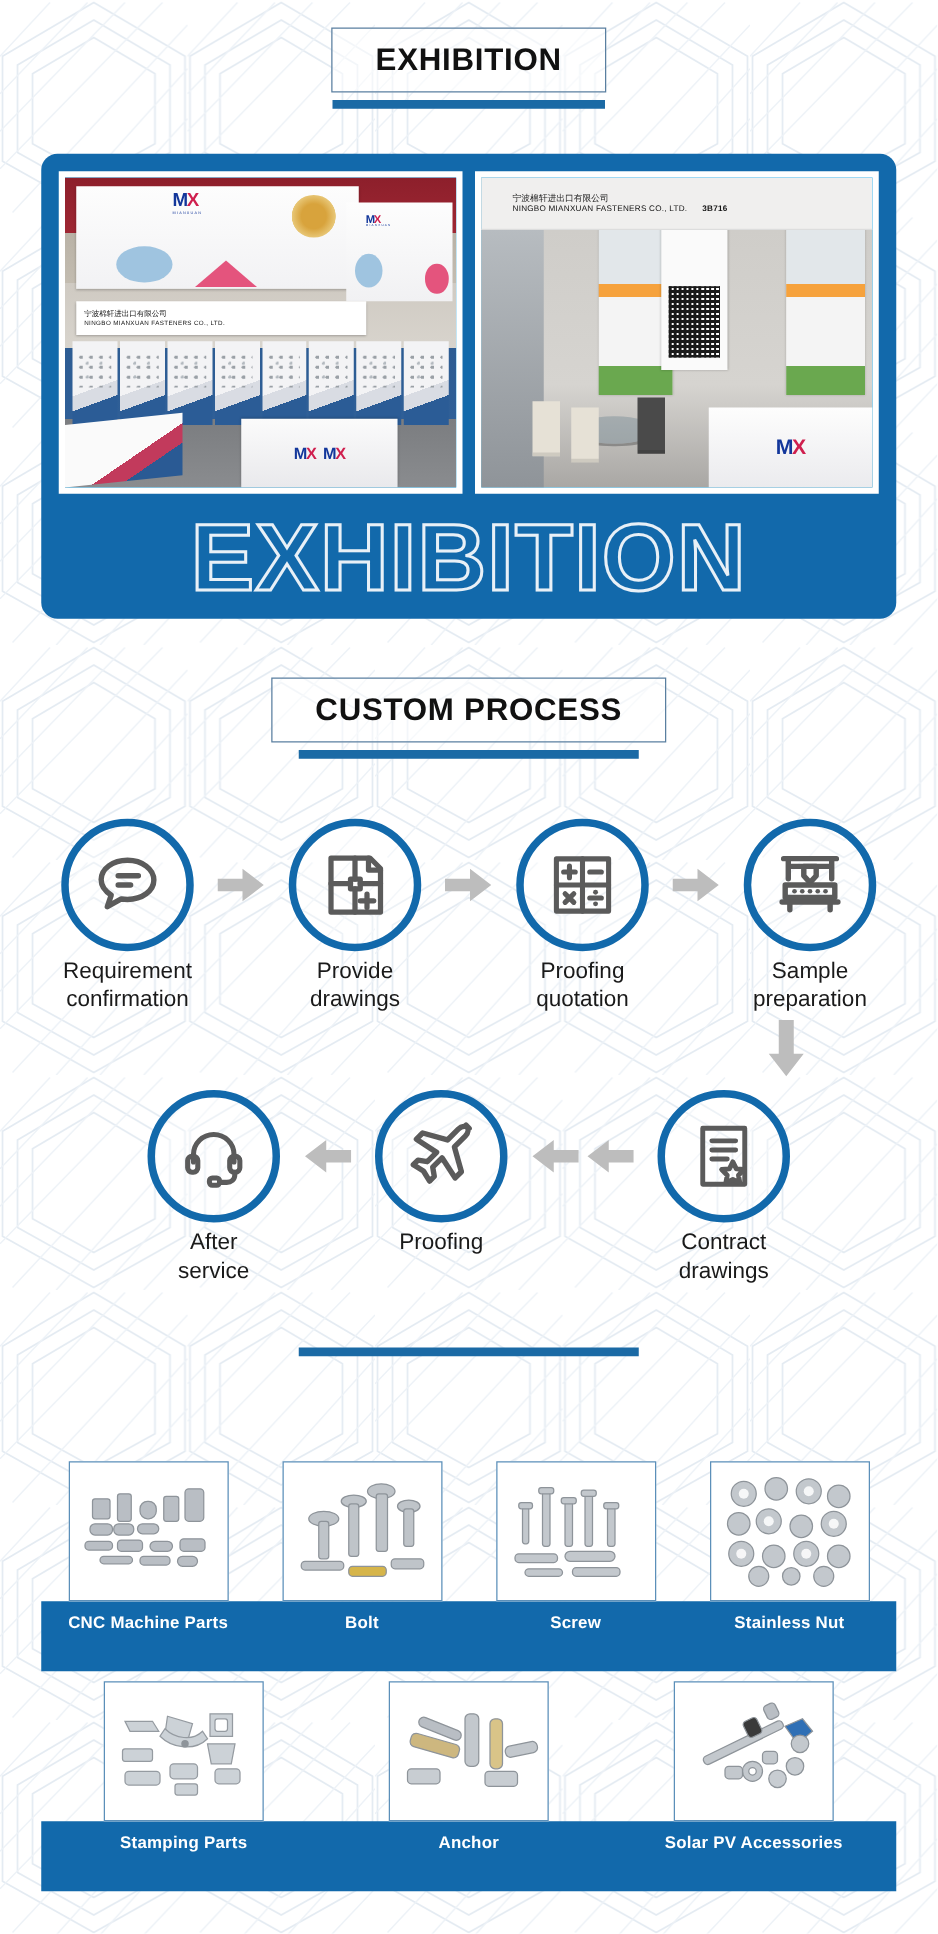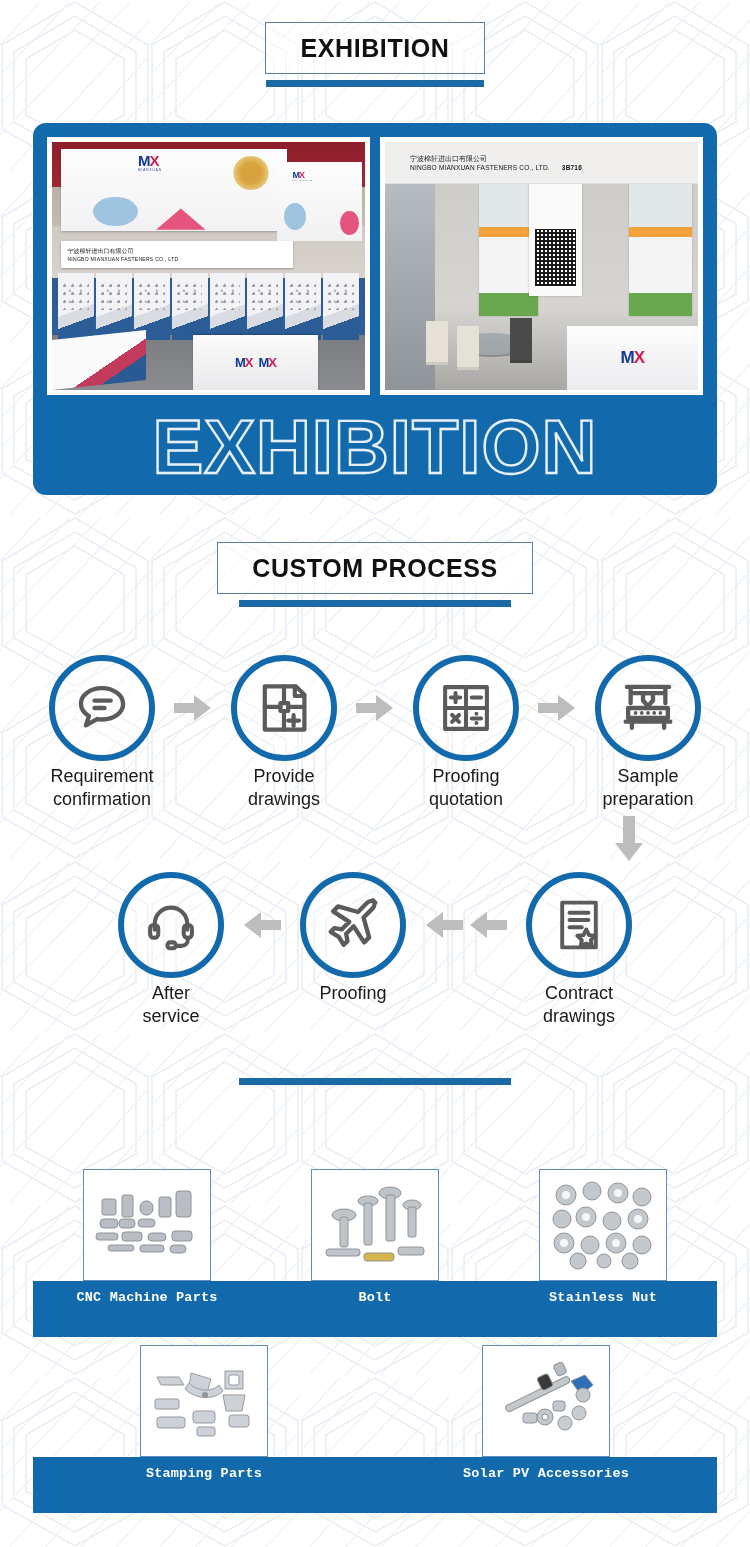--- a/index.html
+++ b/index.html
@@ -156,21 +156,21 @@
   }
   .arrow-h{ width:44px; height:106px; display:flex; align-items:center; justify-content:center; }
   .gray{ fill:#bdbdbd; }
   .ico{ stroke:#5b5b5b; fill:none; stroke-width:7; stroke-linecap:round; stroke-linejoin:round; }
   .ico-f{ fill:#5b5b5b; stroke:none; }
 
   
   .prod-band{
     position:absolute; left:33px; width:684px; height:56px; background:#1269ab;
   }
-  .prod-row{ position:absolute; left:33px; width:684px; display:flex;font-family:Liberation Mono, monospace; }
+  .prod-row{ position:absolute; left:33px; width:684px; display:flex; }
   .prod-cell{ flex:1; text-align:center; position:relative; }
   .prod-card{
     width:128px; height:112px; margin:0 auto;
     background:#fff; border:1px solid #5b8fb9;
     display:flex; align-items:center; justify-content:center; overflow:hidden;
   }
   .prod-lbl{
     margin-top:9px; font-size:13.5px; font-weight:bold; color:#ffffff;
     letter-spacing:.2px;
   }
@@ -502,20 +502,43 @@
               <rect x="92" y="32" width="8" height="30" rx="2"></rect>
             <rect x="10" y="74" width="34" height="7" rx="3"></rect>
             <rect x="48" y="78" width="30" height="8" rx="3" fill="#d6b54a"></rect>
             <rect x="82" y="72" width="26" height="8" rx="3"></rect>
           </g>
         </svg>
       </div>
       <div class="prod-lbl">Bolt</div>
     </div>
 
+    <div class="prod-cell">
+      <div class="prod-card">
+        <svg width="118" height="100" viewBox="0 0 118 100">
+          <g fill="#c3c8cd" stroke="#8e949a" stroke-width="1">
+            <rect x="16" y="30" width="5" height="30" rx="2"></rect>
+              <rect x="13" y="27" width="11" height="5" rx="2"></rect>
+            <rect x="32" y="18" width="6" height="44" rx="2"></rect>
+              <rect x="29" y="15" width="12" height="5" rx="2"></rect>
+            <rect x="50" y="26" width="6" height="36" rx="2"></rect>
+              <rect x="47" y="23" width="12" height="5" rx="2"></rect>
+            <rect x="66" y="20" width="6" height="42" rx="2"></rect>
+              <rect x="63" y="17" width="12" height="5" rx="2"></rect>
+            <rect x="84" y="30" width="6" height="32" rx="2"></rect>
+              <rect x="81" y="27" width="12" height="5" rx="2"></rect>
+            <rect x="10" y="68" width="34" height="7" rx="3"></rect>
+              <rect x="50" y="66" width="40" height="8" rx="4"></rect>
+            <rect x="18" y="80" width="30" height="6" rx="3"></rect>
+              <rect x="56" y="79" width="38" height="7" rx="3"></rect>
+          </g>
+        </svg>
+      </div>
+      <div class="prod-lbl">Screw</div>
+    </div>
 
     <div class="prod-cell">
       <div class="prod-card">
         <svg width="118" height="100" viewBox="0 0 118 100">
           <g fill="#c3c8cd" stroke="#8e949a" stroke-width="1">
             <circle cx="22" cy="20" r="10"></circle>
               <circle cx="48" cy="16" r="9"></circle>
               <circle cx="74" cy="18" r="10"></circle>
               <circle cx="98" cy="22" r="9"></circle>
             <circle cx="18" cy="44" r="9"></circle>
@@ -564,20 +587,36 @@
               <rect x="84" y="24" width="10" height="10" rx="2" fill="#fff"></rect>
             <path d="M78 44h22l-3 16H81z"></path>
               <rect x="84" y="64" width="20" height="12" rx="3"></rect>
           </g>
           <circle cx="60" cy="44" r="3" fill="#8e949a"></circle>
         </svg>
       </div>
       <div class="prod-lbl">Stamping Parts</div>
     </div>
 
+    <div class="prod-cell">
+      <div class="prod-card">
+        <svg width="118" height="100" viewBox="0 0 118 100">
+          <g stroke="#8e949a" stroke-width="1">
+            <rect x="12" y="40" width="40" height="11" rx="4" fill="#cdb77f" transform="rotate(16 32 45)"></rect>
+            <rect x="18" y="28" width="36" height="8" rx="4" fill="#b9bec4" transform="rotate(22 36 32)"></rect>
+            <rect x="56" y="20" width="11" height="42" rx="4" fill="#c3c8cd"></rect>
+            <rect x="76" y="24" width="10" height="40" rx="4" fill="#d9c488"></rect>
+            <rect x="88" y="44" width="26" height="9" rx="4" fill="#c3c8cd" transform="rotate(-12 101 48)"></rect>
+            <rect x="10" y="64" width="26" height="12" rx="3" fill="#c8cdd2"></rect>
+            <rect x="72" y="66" width="26" height="12" rx="3" fill="#c8cdd2"></rect>
+          </g>
+        </svg>
+      </div>
+      <div class="prod-lbl">Anchor</div>
+    </div>
 
     <div class="prod-cell">
       <div class="prod-card">
         <svg width="118" height="100" viewBox="0 0 118 100">
           <g stroke="#8e949a" stroke-width="1">
             <rect x="16" y="40" width="70" height="7" rx="3" fill="#c3c8cd" transform="rotate(-26 50 44)"></rect>
             <rect x="52" y="24" width="12" height="14" rx="3" fill="#3a3a3a" transform="rotate(-26 58 31)"></rect>
             <rect x="68" y="12" width="10" height="12" rx="3" fill="#b9bec4" transform="rotate(-26 73 18)"></rect>
             <path d="M84 30l14-6 8 10-12 10z" fill="#2f6fb5"></path>
             <circle cx="96" cy="44" r="7" fill="#c3c8cd"></circle>

